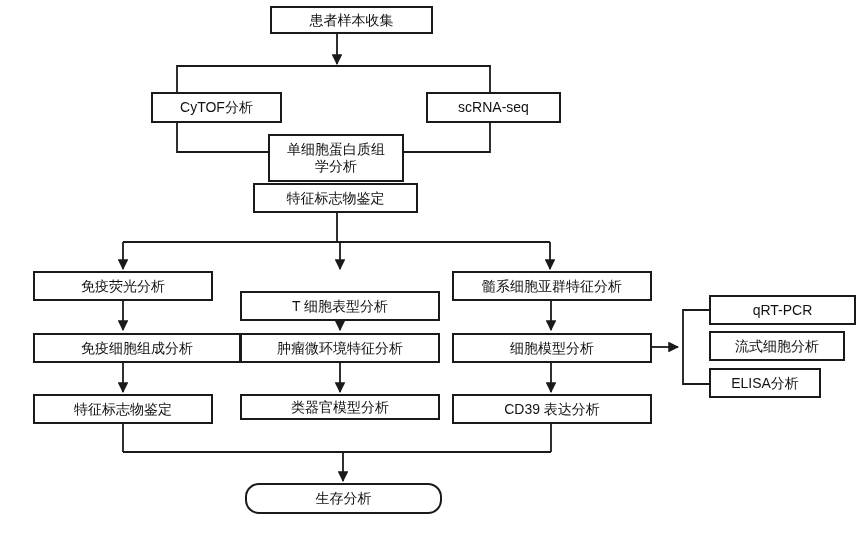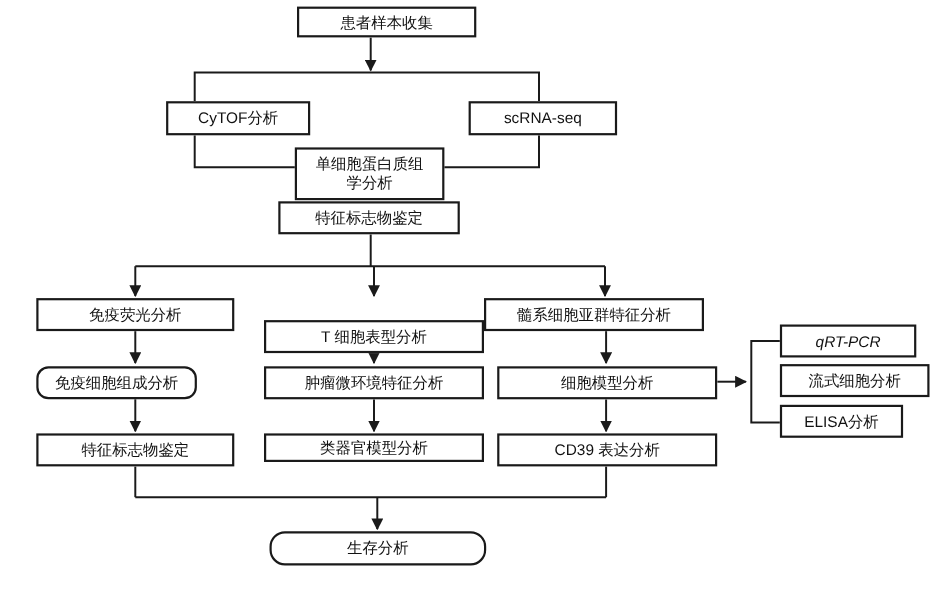--- a/index.html
+++ b/index.html
@@ -20,28 +20,28 @@
     white-space:pre-line;padding:1px 4px;
   }
   
   #n-patient  {left:270px;top:6px;  width:163px;height:28px;}
   #n-cytof    {left:112px;top:92px; width:131px;height:31px;margin-left:39px;}
   #n-scp      {left:268px;top:88px; width:136px;height:48px;margin-top:46px;}
   #n-scrna    {left:426px;top:92px; width:135px;height:31px;}
   #n-combine  {left:253px;top:183px;width:165px;height:30px;}
   #n-a1       {left:33px; top:271px;width:180px;height:30px;}
   #n-a2       {left:240px;top:271px;width:200px;height:30px;margin-top:20px;}
-  #n-a3       {left:440px;top:271px;width:200px;height:30px;}
-  #n-b1       {left:33px; top:333px;width:146px;height:30px;border-radius:11px;}
+  #n-a3       {left:452px;top:271px;width:200px;height:30px;}
+  #n-b1       {left:33px; top:333px;width:208px;height:30px;}
   #n-b2       {left:240px;top:333px;width:200px;height:30px;}
   #n-b3       {left:452px;top:333px;width:200px;height:30px;}
   #n-c1       {left:33px; top:394px;width:180px;height:30px;}
   #n-c2       {left:240px;top:394px;width:200px;height:26px;}
   #n-c3       {left:452px;top:394px;width:200px;height:30px;}
-  #n-r1       {left:709px;top:295px;width:124px;height:30px;font-style:italic;}
+  #n-r1       {left:709px;top:295px;width:147px;height:30px;}
   #n-r2       {left:709px;top:331px;width:136px;height:30px;}
   #n-r3       {left:709px;top:368px;width:112px;height:30px;}
   #n-survival {left:245px;top:483px;width:197px;height:31px;border-radius:14px;}
 </style>
 </head>
 <body>
 
 <div class="canvas">
 
   <svg class="connectors" width="865" height="538" viewBox="0 0 865 538">

